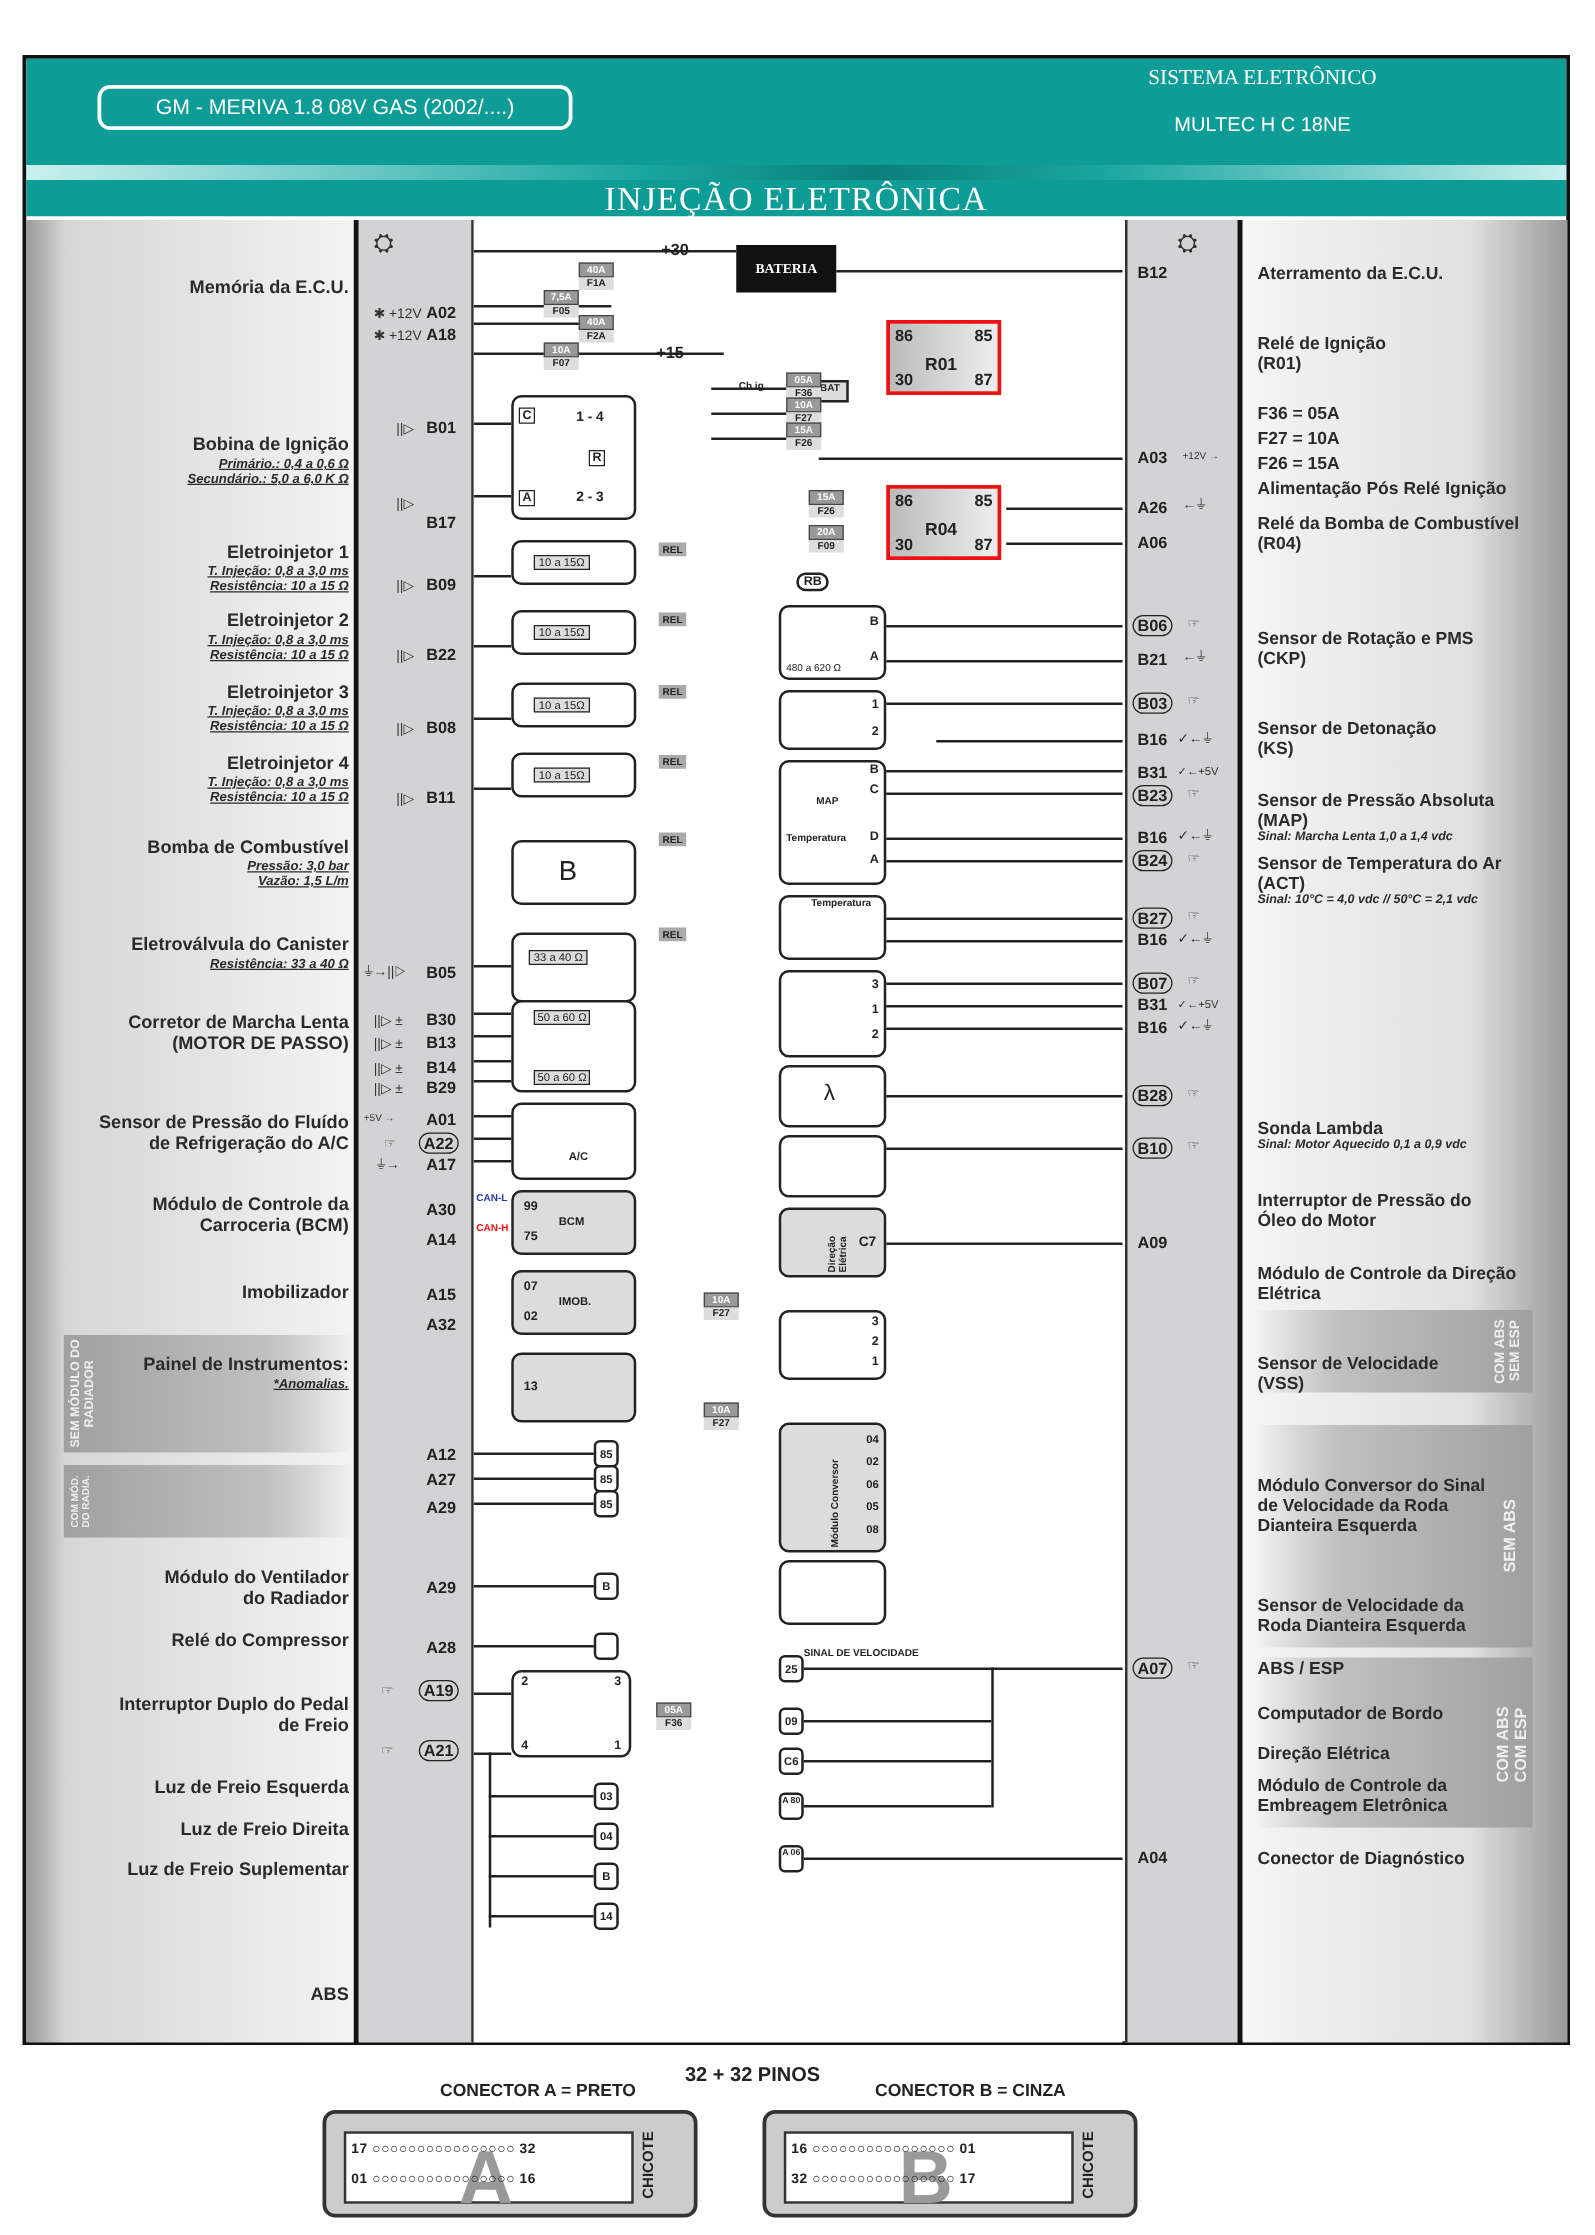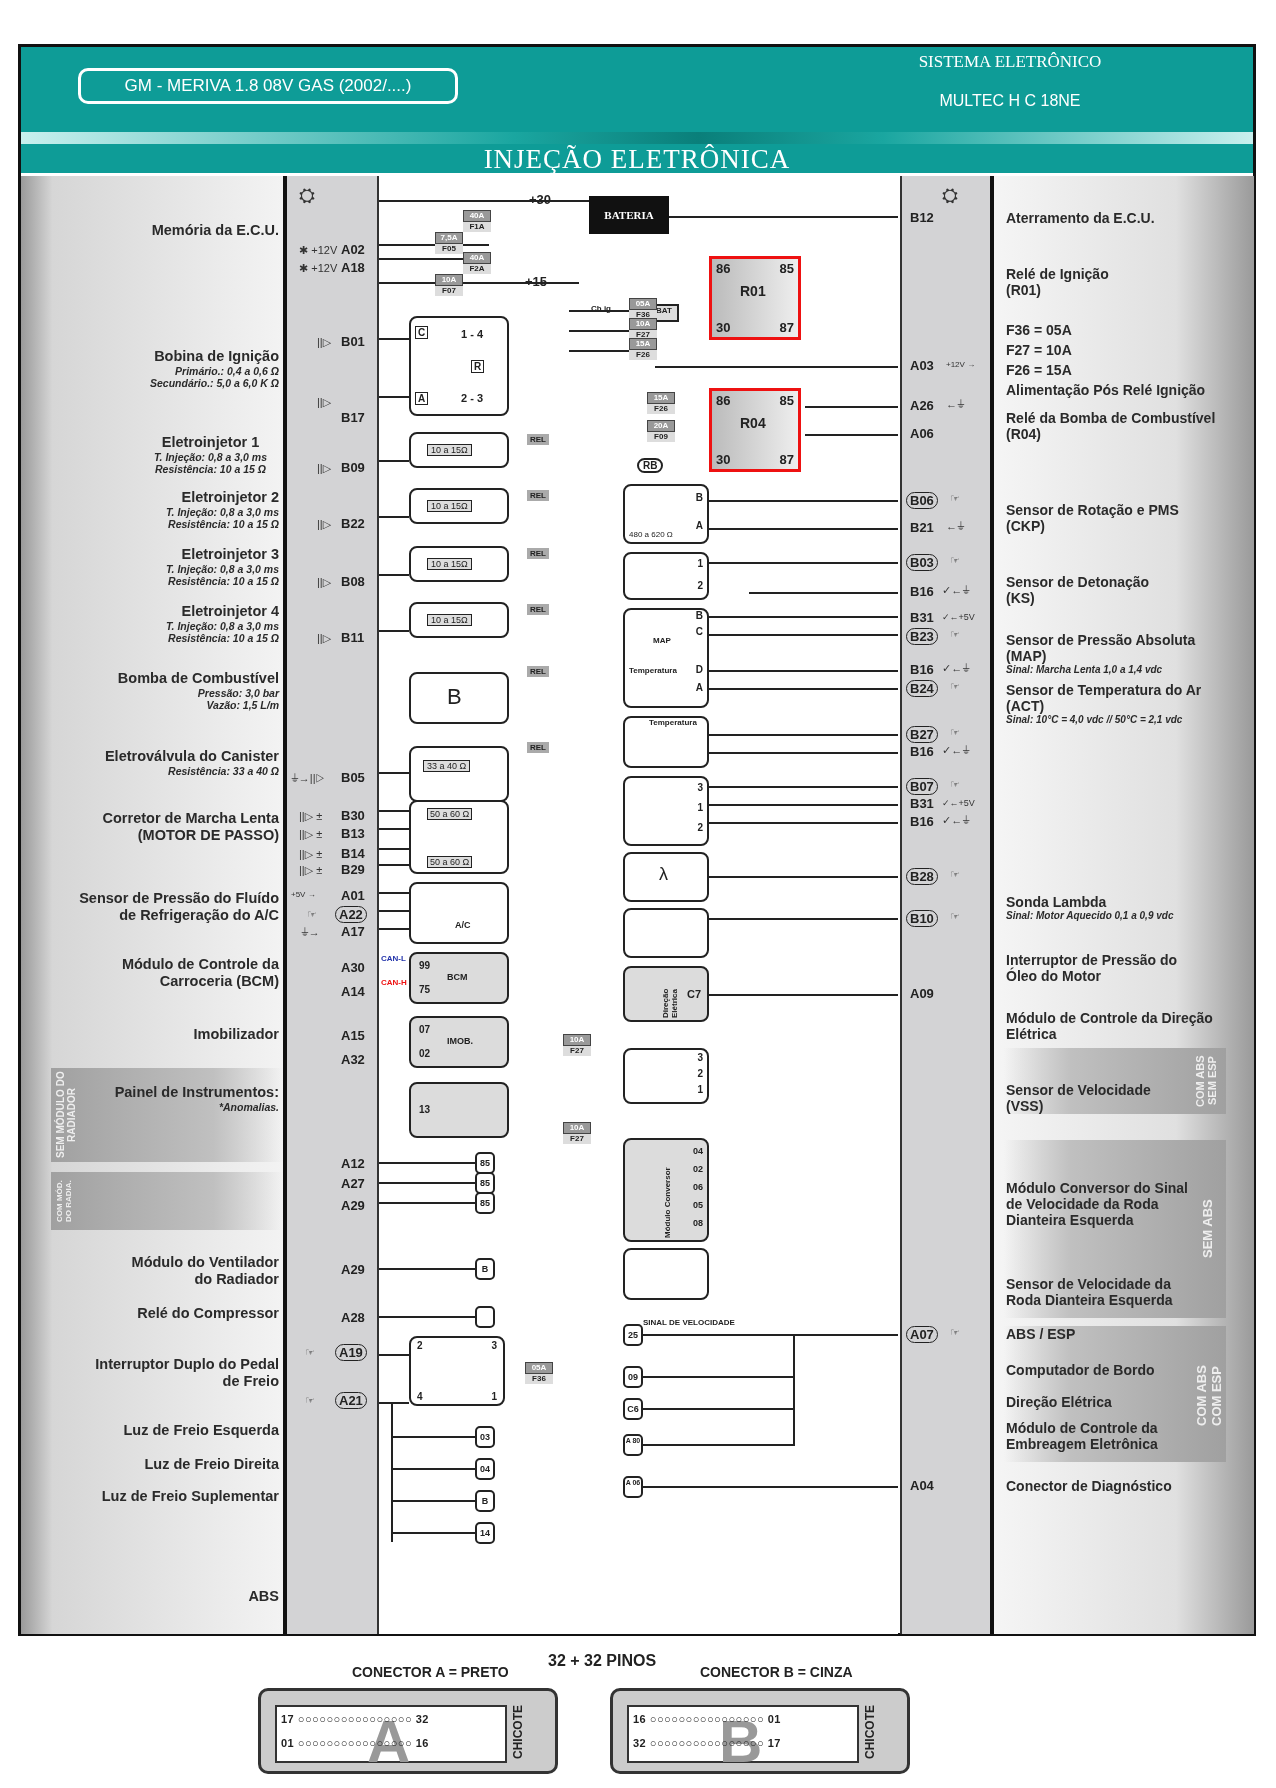--- a/index.html
+++ b/index.html
@@ -12,36 +12,36 @@
   .hdr-right{position:absolute;color:#fff;text-align:center;}
   #sys1{left:880px;top:52px;width:260px;font-family:"Liberation Serif",serif;font-size:17px;}
   #sys2{left:880px;top:92px;width:260px;font-size:16px;}
   #main-title{position:absolute;left:21px;top:144px;width:1232px;text-align:center;color:#fff;font-family:"Liberation Serif",serif;font-size:27px;letter-spacing:1px;}
   #left-panel{position:absolute;left:21px;top:176px;width:262px;height:1458px;background:linear-gradient(90deg,#9a9a9a 0%,#d6d6d6 12%,#f3f3f3 100%);border-right:4px solid #111;}
   #right-panel{position:absolute;left:990px;top:176px;width:260px;height:1458px;background:linear-gradient(90deg,#f5f5f5 0%,#e0e0e0 70%,#9a9a9a 100%);border-left:4px solid #111;}
   #pin-col-left{position:absolute;left:287px;top:176px;width:90px;height:1458px;background:#d3d3d5;border-right:2px solid #333;}
   #pin-col-right{position:absolute;left:900px;top:176px;width:88px;height:1458px;background:#d3d3d5;border-left:2px solid #333;}
   #diagram-area{position:absolute;left:379px;top:176px;width:519px;height:1458px;background:#fff;}
   .lbl{position:absolute;right:0;text-align:right;font-weight:bold;font-size:14.5px;line-height:17px;color:#2a2a2a;}
-  .sub{font-style:italic;font-size:10.5px;line-height:12px;font-weight:bold;}
+  .sub{font-style:italic;font-size:10.5px;line-height:12px;font-weight:bold;text-decoration:underline;}
   .rlbl{position:absolute;left:12px;font-weight:bold;font-size:14px;line-height:16px;color:#2a2a2a;}
   .rsub{font-style:italic;font-size:10px;line-height:12px;font-weight:bold;}
   .pin{position:absolute;font-weight:bold;font-size:13px;color:#222;}
   .pin.circ{border:1.5px solid #222;border-radius:10px;padding:0 3px;}
   .sym{position:absolute;font-size:11px;color:#333;}
   .band{position:absolute;background:linear-gradient(90deg,#a0a0a0,#c0c0c0 70%,rgba(220,220,220,0));}
   .vtext{position:absolute;writing-mode:vertical-rl;transform:rotate(180deg);color:#eee;font-weight:bold;text-align:center;}
   .box{position:absolute;border:2px solid #222;border-radius:8px;background:#fff;box-sizing:border-box;}
   .box.grey{background:#dcdcdc;}
   .wire{position:absolute;background:#222;height:2px;}
   .vwire{position:absolute;background:#222;width:2px;}
   .fuse{position:absolute;width:28px;height:22px;font-size:8px;font-weight:bold;text-align:center;line-height:10px;}
   .fuse .a{background:#999;color:#fff;border:1px solid #444;display:block;}
   .fuse .f{background:#ddd;color:#222;display:block;}
-  .relay{position:absolute;width:92px;height:84px;border:3px solid #e11;background:linear-gradient(90deg,#bbb,#eee);box-sizing:border-box;font-weight:bold;}
+  .relay{position:absolute;width:92px;height:60px;border:3px solid #e11;background:linear-gradient(90deg,#bbb,#eee);box-sizing:border-box;font-weight:bold;}
   .relay span{position:absolute;font-size:13px;}
   .tagbox{position:absolute;width:16px;height:18px;border:2px solid #222;border-radius:5px;font-size:9px;font-weight:bold;text-align:center;line-height:18px;background:#fff;}
   #conn-area{position:absolute;left:0;top:1640px;width:1276px;height:148px;}
   .conn{position:absolute;top:48px;width:300px;height:86px;background:#ccc;border:3px solid #333;border-radius:10px;box-sizing:border-box;}
   .conn .inner{position:absolute;left:14px;top:14px;width:228px;height:54px;background:#fff;border:2px solid #333;}
   .conn .big{position:absolute;left:90px;top:0;font-size:60px;font-weight:bold;color:#999;}
   .conn .row{position:absolute;left:4px;font-size:11px;font-weight:bold;letter-spacing:0.5px;}
   .conn .chic{position:absolute;right:30px;top:14px;writing-mode:vertical-rl;transform:rotate(180deg);font-size:12px;font-weight:bold;}
   .connlbl{position:absolute;font-size:14px;font-weight:bold;}
 </style>
@@ -64,21 +64,21 @@
   <div class="vtext" style="left:34px;top:998px;height:54px;font-size:8px;width:26px;">COM MÓD. DO RADIA.</div>
 
   <div class="lbl" style="top:46px;right:4px;"><span>Memória da E.C.U.</span></div>
 
   <div class="lbl" style="top:172px;right:4px;">
     <div>Bobina de Ignição</div>
     <div class="sub">Primário.: 0,4 a 0,6 Ω</div>
     <div class="sub">Secundário.: 5,0 a 6,0 K Ω</div>
   </div>
 
-  <div class="lbl" style="top:258px;right:16px;text-align:center;">
+  <div class="lbl" style="top:258px;right:4px;">
     <div>Eletroinjetor 1</div>
     <div class="sub">T. Injeção: 0,8 a 3,0 ms</div>
     <div class="sub">Resistência: 10 a 15 Ω</div>
   </div>
   <div class="lbl" style="top:313px;right:4px;">
     <div>Eletroinjetor 2</div>
     <div class="sub">T. Injeção: 0,8 a 3,0 ms</div>
     <div class="sub">Resistência: 10 a 15 Ω</div>
   </div>
   <div class="lbl" style="top:370px;right:4px;">

